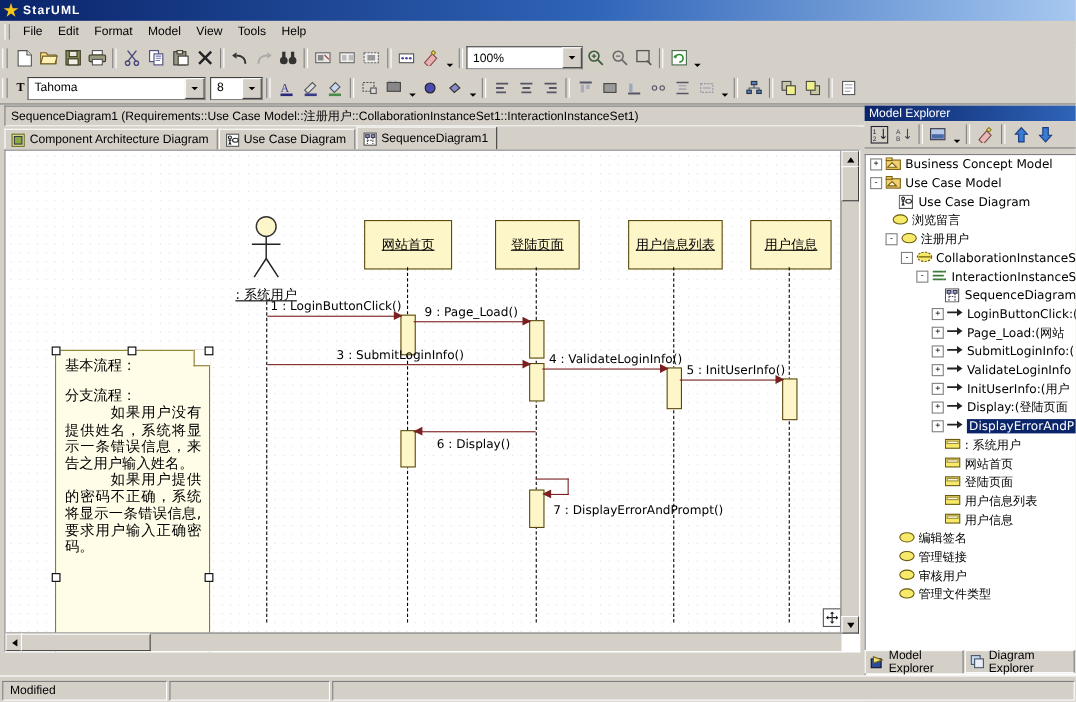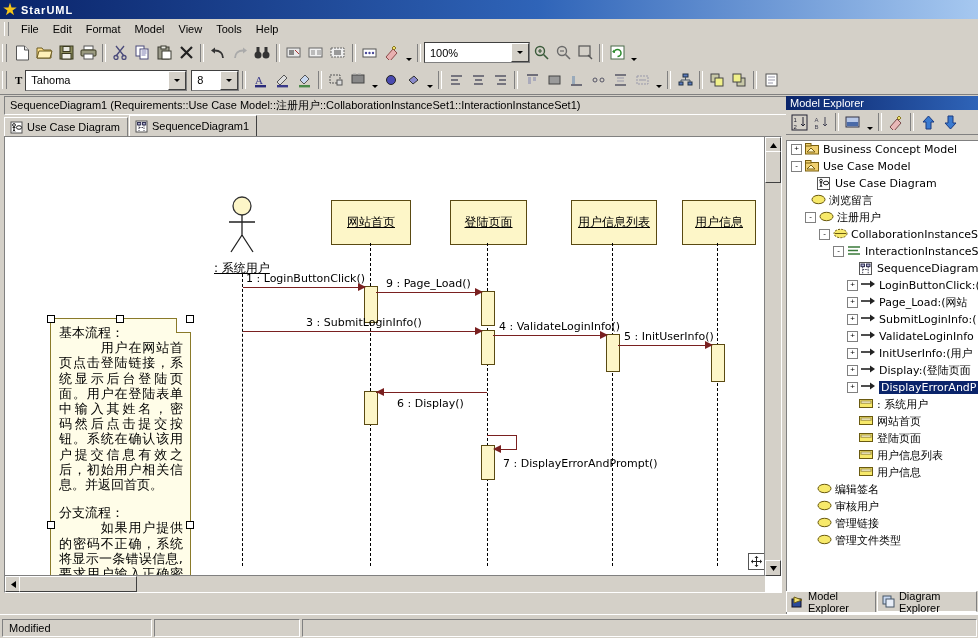--- a/index.html
+++ b/index.html
@@ -477,20 +477,28 @@
   </div>
 
   <div class="crumb">
     <span>SequenceDiagram1 (Requirements::Use Case Model::注册用户::CollaborationInstanceSet1::InteractionInstanceSet1)</span>
   </div>
 
   <div class="tabsrow">
     <div class="tab">
       <span class="tabico">
         <svg width="13" height="13" viewBox="0 0 13 13">
+            <rect x="1" y="1" width="11" height="11" fill="#f0f0a0" stroke="#6a6a20"></rect>
+            <rect x="3" y="3" width="7" height="7" fill="#88aa44" stroke="#334"></rect>
+          </svg></span>
+      <span>Component Architecture Diagram</span>
+    </div>
+    <div class="tab">
+      <span class="tabico">
+        <svg width="13" height="13" viewBox="0 0 13 13">
             <rect x="1" y="1" width="11" height="11" fill="#fff" stroke="#555"></rect>
             <circle cx="4" cy="4" r="1.4" fill="none" stroke="#222"></circle>
             <path d="M4 5.4v3M2.6 6.5h2.8M4 8.4L3 10.5M4 8.4L5 10.5" stroke="#222" fill="none"></path>
             <ellipse cx="9" cy="6.5" rx="2.6" ry="1.8" fill="none" stroke="#222"></ellipse>
           </svg></span>
       <span>Use Case Diagram</span>
     </div>
     <div class="tab active">
       <span class="tabico">
         <svg width="13" height="13" viewBox="0 0 13 13">
@@ -503,23 +511,23 @@
     </div>
   </div>
 
   <div class="canvaswrap">
     <div class="canvas">
 
       <div class="note" style="left:44px;top:180px;width:139px;height:412px;">
         <div class="fold"></div>
         <div class="txt">
           <div>基本流程：</div>
-          <div>　　　用户在网站首页点击登陆链接，系统显示后台登陆页面。用户在登陆表单中输入其姓名，密　码然后点击提交按钮。系统在确认该用户提交信息有效之后，初始用户相关信息。并返回首页。</div>
           <div style="height:13px"></div>
           <div>分支流程：</div>
+          <div>　　　如果用户没有提供姓名，系统将显示一条错误信息，来告之用户输入姓名。</div>
           <div>　　　如果用户提供的密码不正确，系统将显示一条错误信息, 要求用户输入正确密码。</div>
         </div>
       </div>
       <div class="handle" style="left:41px;top:177px"></div>
       <div class="handle" style="left:110px;top:177px"></div>
       <div class="handle" style="left:180px;top:177px"></div>
       <div class="handle" style="left:41px;top:383px"></div>
       <div class="handle" style="left:180px;top:383px"></div>
 
       <div style="position:absolute;left:215px;top:58px;">
@@ -840,28 +848,28 @@
             <span class="ticon"><svg width="15" height="11" viewBox="0 0 15 11">
                 <ellipse cx="7.5" cy="5.5" rx="6.5" ry="4.2" fill="#f7e96a" stroke="#6a5a10"></ellipse>
               </svg></span>
             <span class="tlabel">编辑签名</span>
           </div>
           <div class="trow" style="padding-left: 18px;">
             <div class="nodot"></div>
             <span class="ticon"><svg width="15" height="11" viewBox="0 0 15 11">
                 <ellipse cx="7.5" cy="5.5" rx="6.5" ry="4.2" fill="#f7e96a" stroke="#6a5a10"></ellipse>
               </svg></span>
+            <span class="tlabel">管理链接</span>
+          </div>
+          <div class="trow" style="padding-left: 18px;">
+            <div class="nodot"></div>
+            <span class="ticon"><svg width="15" height="11" viewBox="0 0 15 11">
+                <ellipse cx="7.5" cy="5.5" rx="6.5" ry="4.2" fill="#f7e96a" stroke="#6a5a10"></ellipse>
+              </svg></span>
             <span class="tlabel">审核用户</span>
-          </div>
-          <div class="trow" style="padding-left: 18px;">
-            <div class="nodot"></div>
-            <span class="ticon"><svg width="15" height="11" viewBox="0 0 15 11">
-                <ellipse cx="7.5" cy="5.5" rx="6.5" ry="4.2" fill="#f7e96a" stroke="#6a5a10"></ellipse>
-              </svg></span>
-            <span class="tlabel">管理链接</span>
           </div>
           <div class="trow" style="padding-left: 18px;">
             <div class="nodot"></div>
             <span class="ticon"><svg width="15" height="11" viewBox="0 0 15 11">
                 <ellipse cx="7.5" cy="5.5" rx="6.5" ry="4.2" fill="#f7e96a" stroke="#6a5a10"></ellipse>
               </svg></span>
             <span class="tlabel">管理文件类型</span>
           </div>
         </div>
     <div style="position: absolute; left: 0px; bottom: 0px; width: 190px; height: 14px; background: rgb(212, 208, 200); border-top: 1px solid rgb(128, 128, 128);">

